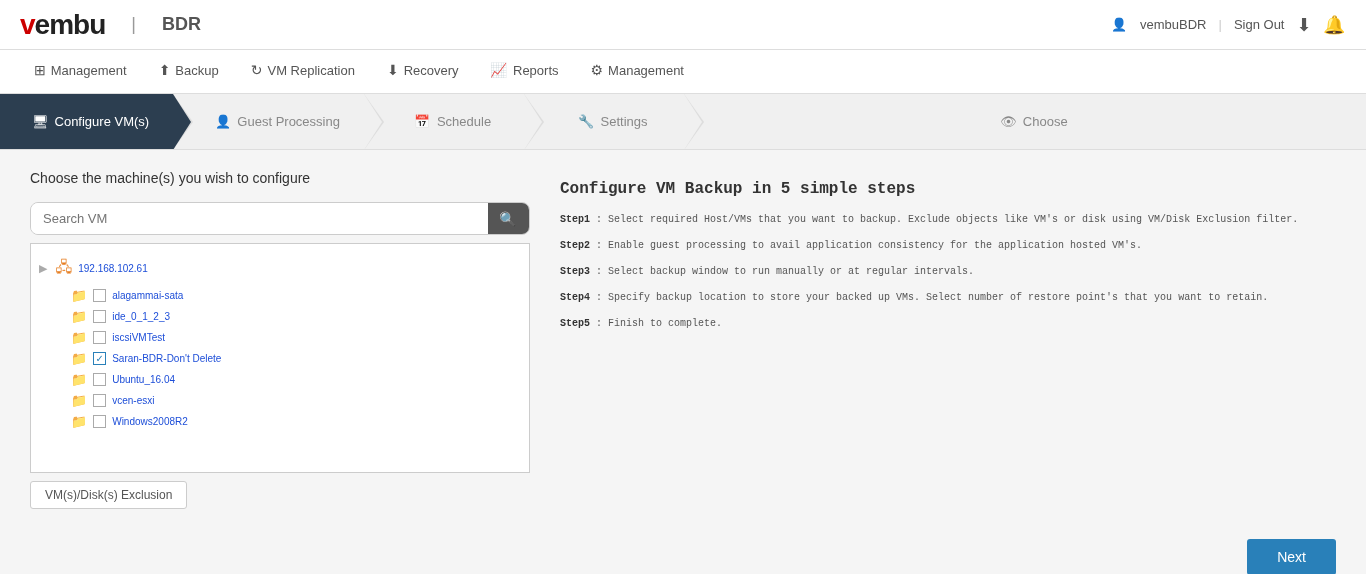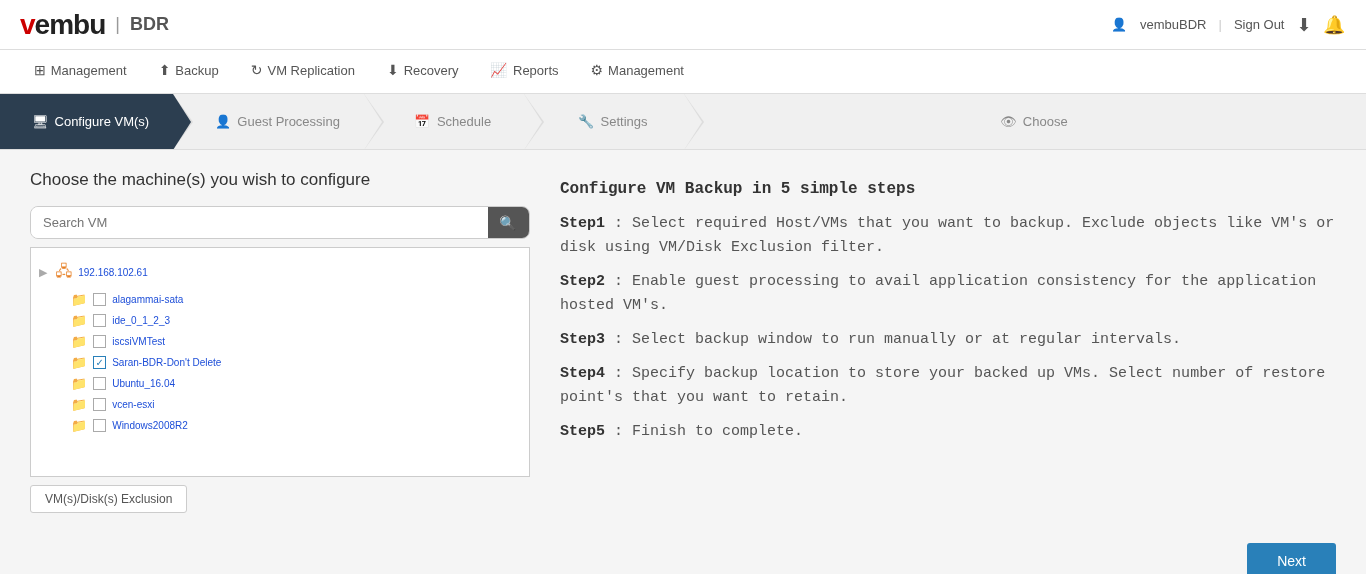--- a/index.html
+++ b/index.html
@@ -1,20 +1,20 @@
 <!DOCTYPE html>
 <html><head>
   <meta charset="utf-8">
   <style>
     * { box-sizing: border-box; margin: 0; padding: 0; }
     body { font-family: Arial, sans-serif; font-size: 13px; background: #f5f5f5; color: #333; }
 
     
     .header { background: #fff; border-bottom: 1px solid #ddd; padding: 0 20px; display: flex; align-items: center; justify-content: space-between; height: 50px; }
-    .logo { display: flex; align-items: center; gap: 4px; justify-content: center; }
+    .logo { display: flex; align-items: center; gap: 20px; justify-content: center; }
     .logo-vembu { font-size: 28px; font-weight: bold; color: #222; letter-spacing: -1px; }
     .logo-vembu span.v { color: #c00; }
     .logo-sep { color: #999; font-size: 18px; margin: 0 6px; }
     .logo-bdr { font-size: 18px; color: #555; font-weight: bold; }
     .header-right { display: flex; align-items: center; gap: 12px; color: #555; font-size: 13px; }
     .header-right a { color: #555; text-decoration: none; }
     .header-right .divider { color: #ccc; }
 
     
     .nav { background: #fff; border-bottom: 1px solid #ddd; padding: 0 20px; display: flex; align-items: center; height: 44px; gap: 4px; }
@@ -52,21 +52,21 @@
       border-left: 20px solid #ddd;
       z-index: 1;
     }
     .wizard-step:last-child::before { display: none; }
 
     
     .content { padding: 20px 30px; display: flex; gap: 30px; }
     .left-panel { flex: 0 0 500px; }
     .right-panel { flex: 1; padding-top: 10px; font-family: Liberation Mono, monospace; }
 
-    .page-title { font-size: 17px; color: #333; margin-bottom: 16px; font-weight: normal; }
+    .page-title { font-size: 14px; color: #333; margin-bottom: 16px; font-weight: normal; }
 
     
     .search-box { display: flex; border: 1px solid #ccc; border-radius: 8px; overflow: hidden; margin-bottom: 8px; }
     .search-box input { flex: 1; padding: 8px 12px; border: none; outline: none; font-size: 13px; color: #999; }
     .search-box button { background: #555; border: none; padding: 0 12px; cursor: pointer; color: #fff; font-size: 14px; }
 
     
     .vm-tree-container { border: 1px solid #ccc; background: #fff; height: 230px; overflow-y: auto; padding: 8px 0; position: relative; }
     .vm-tree-container::-webkit-scrollbar { width: 8px; }
     .vm-tree-container::-webkit-scrollbar-track { background: #f1f1f1; }
@@ -78,21 +78,21 @@
     .checkbox-unchecked { width: 13px; height: 13px; border: 1px solid #aaa; background: #fff; display: inline-flex; flex-shrink: 0; }
     .checkbox-checked { width: 13px; height: 13px; border: 1px solid #2980b9; background: #fff; display: inline-flex; align-items: center; justify-content: center; flex-shrink: 0; color: #2980b9; font-size: 10px; }
 
     .tree-label { font-size: 10px; color: #1d4ed8; }
 
     .exclusion-btn { margin-top: 8px; display: flex; justify-content: flex-start; }
     .exclusion-btn button { background: #fff; border: 1px solid #ccc; padding: 6px 14px; font-size: 12px; color: #555; cursor: pointer; border-radius: 3px; }
 
     
     .steps-title { font-size: 16px; color: #333; font-weight: bold; margin-bottom: 14px; }
-    .step-entry { margin-bottom: 10px; font-size: 15px; line-height: 1.6; color: #555; }
+    .step-entry { margin-bottom: 10px; font-size: 10px; line-height: 1.6; color: #555; }
     .step-entry .step-num { font-weight: bold; color: #333; }
 
     
     .footer { display: flex; justify-content: flex-end; padding: 10px 30px; }
     .btn-next { background: #2980b9; color: #fff; border: none; padding: 10px 30px; font-size: 14px; cursor: pointer; border-radius: 3px; }
   </style>
 </head>
 <body>
 
 <div class="header">

